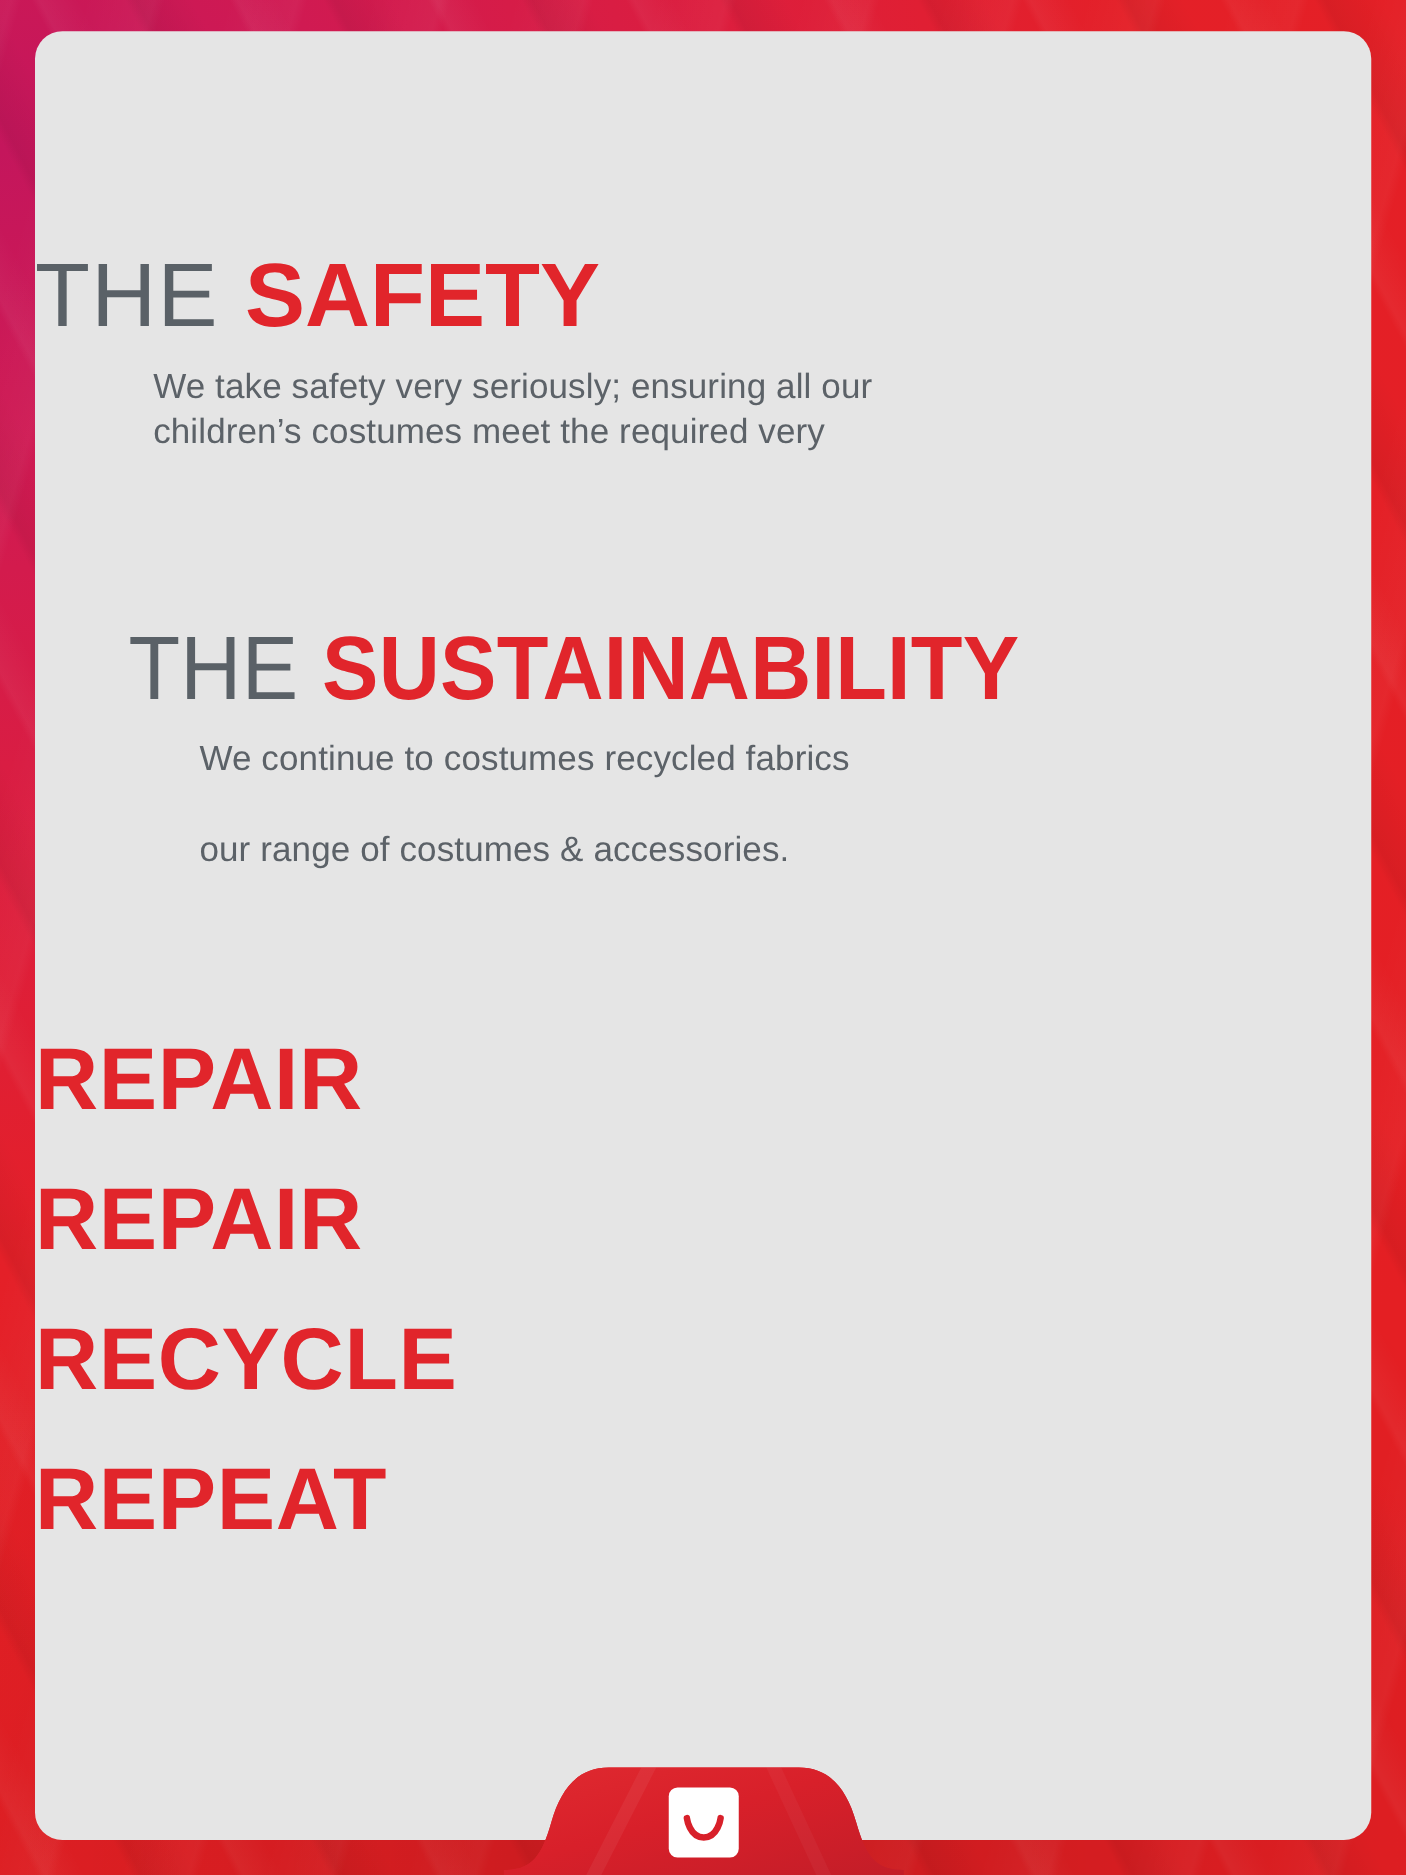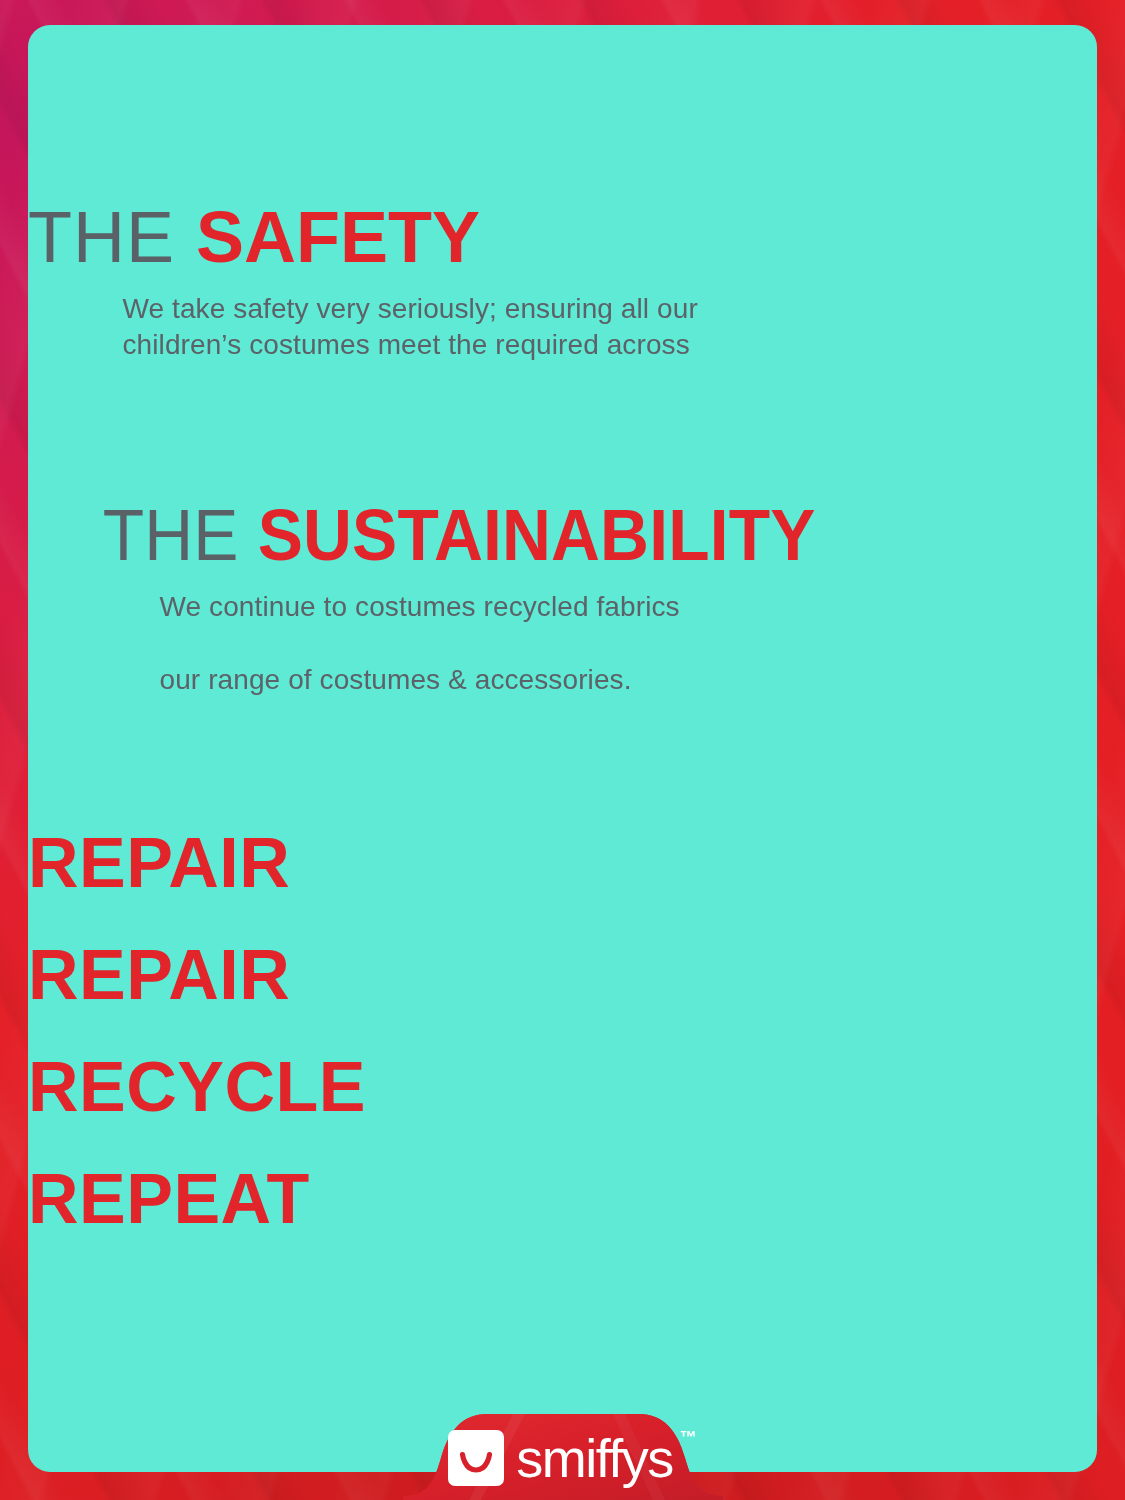--- a/index.html
+++ b/index.html
@@ -58,21 +58,21 @@
     background: radial-gradient(120% 80% at 50% 100%, rgba(0,0,0,0.12) 0%, rgba(0,0,0,0.0) 55%);
   }
 
   
   .card {
     position: absolute;
     left: 28px;
     top: 25px;
     width: 1069px;
     height: 1447px;
-    background: #5eead4;
+    background: #e5e5e5;
     border-radius: 22px;
     overflow: hidden;
   }
 
   .block-safety { position: absolute; left: 0; right: 0; top: 176px; }
   .block-sustain { position: absolute; left: 0; right: 0; top: 474px; padding-left: 44px; }
   .block-mantra { position: absolute; left: 0; right: 0; top: 782px; }
 
   .heading {
     margin: 0;
@@ -184,21 +184,21 @@
   <div class="bg-vign"></div>
 
   <div class="card">
 
     <section class="block-safety">
       <h2 class="heading h-safety">
         <span class="the">THE</span><span class="the">&nbsp;</span><span class="accent">SAFETY</span>
       </h2>
       <p class="body-copy">
         <span>We take safety very seriously; ensuring all our</span><br>
-        <span>children’s costumes meet the required across</span><br>
+        <span>children’s costumes meet the required very</span><br>
       </p>
     </section>
 
     <section class="block-sustain">
       <h2 class="heading h-sustain">
         <span class="the">THE</span><span class="the">&nbsp;</span><span class="accent">SUSTAINABILITY</span>
       </h2>
       <p class="body-copy narrow">
         <span>We continue to costumes recycled fabrics</span><br>
         <br>
@@ -230,19 +230,15 @@
       <path d="M210,14 L250,100 L262,100 L222,14 Z" fill="#ffffff" opacity="0.04"></path>
     </svg>
   </div>
 
   <div class="logo-row">
     <div class="logo-mark">
       <svg width="56" height="56" viewBox="0 0 56 56" xmlns="http://www.w3.org/2000/svg">
         <path d="M14.5,24.5 C14.5,24.5 16.5,40 28,40 C39.5,40 41.5,24.5 41.5,24.5" fill="none" stroke="#d8202a" stroke-width="5.2" stroke-linecap="round"></path>
       </svg>
     </div>
-    <div class="logo-word">
-      <span>smiffys</span>
-      <span class="logo-tm">™</span>
-    </div>
   </div>
 
 </div>
 
 </body></html>

